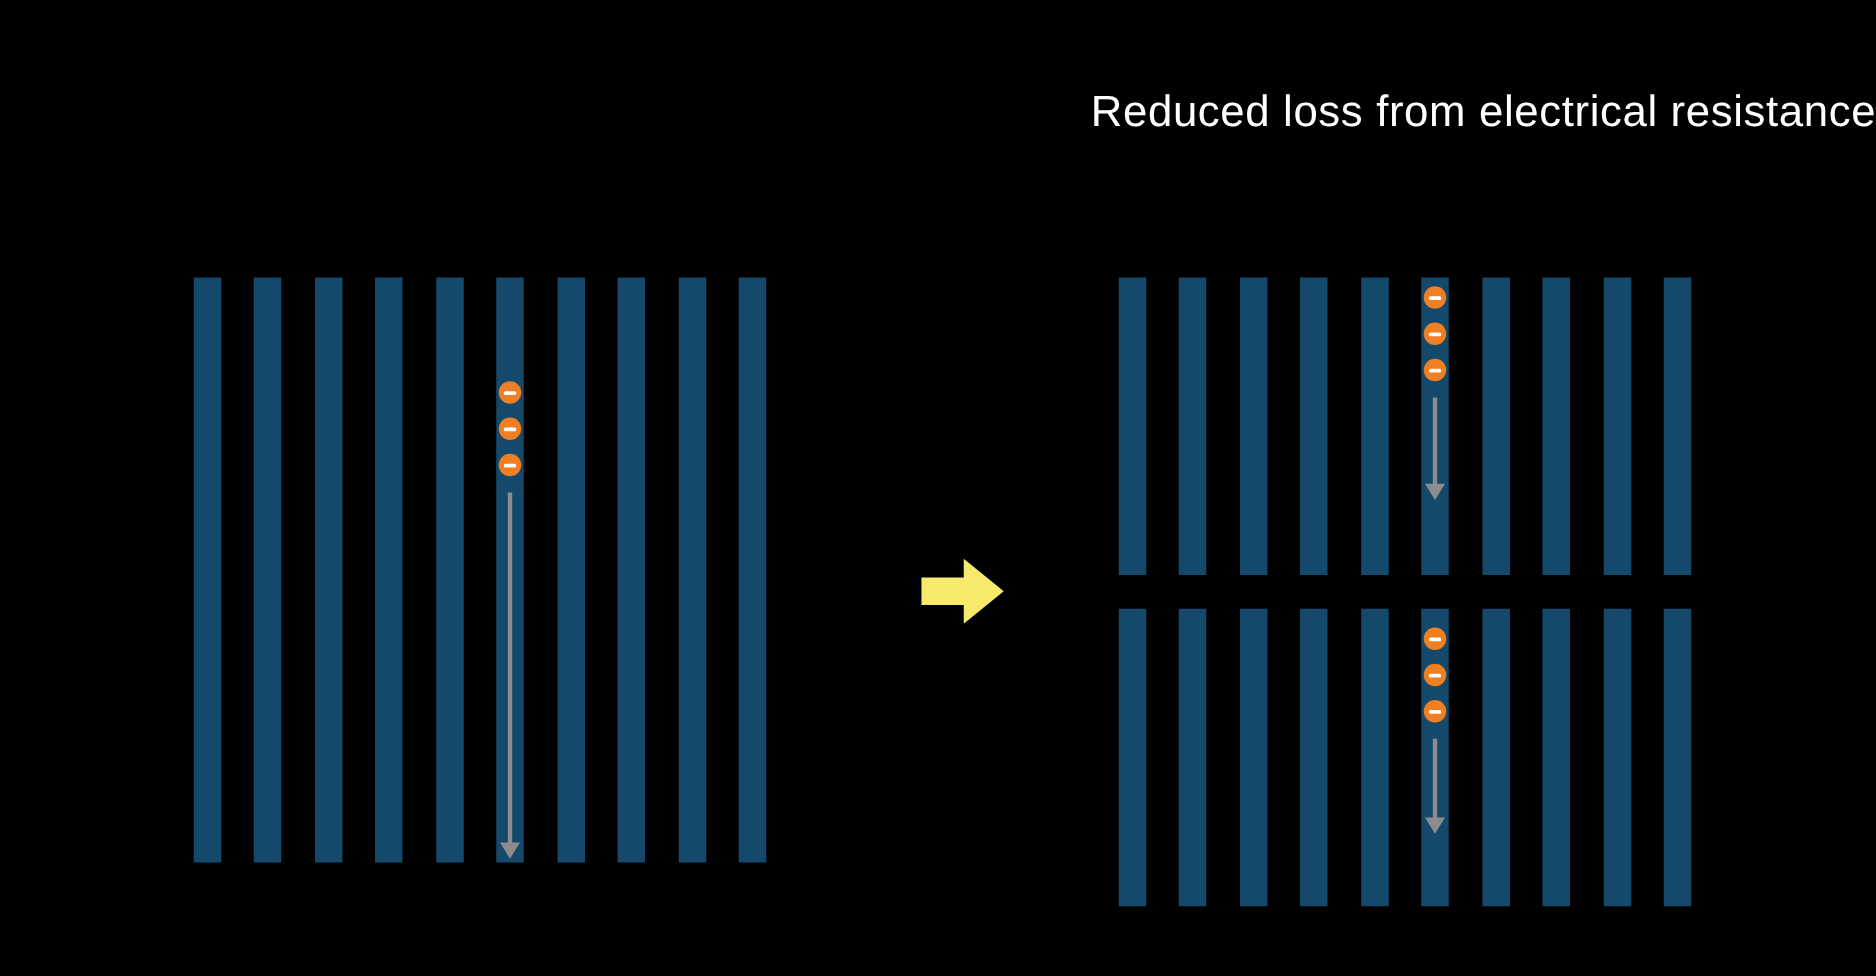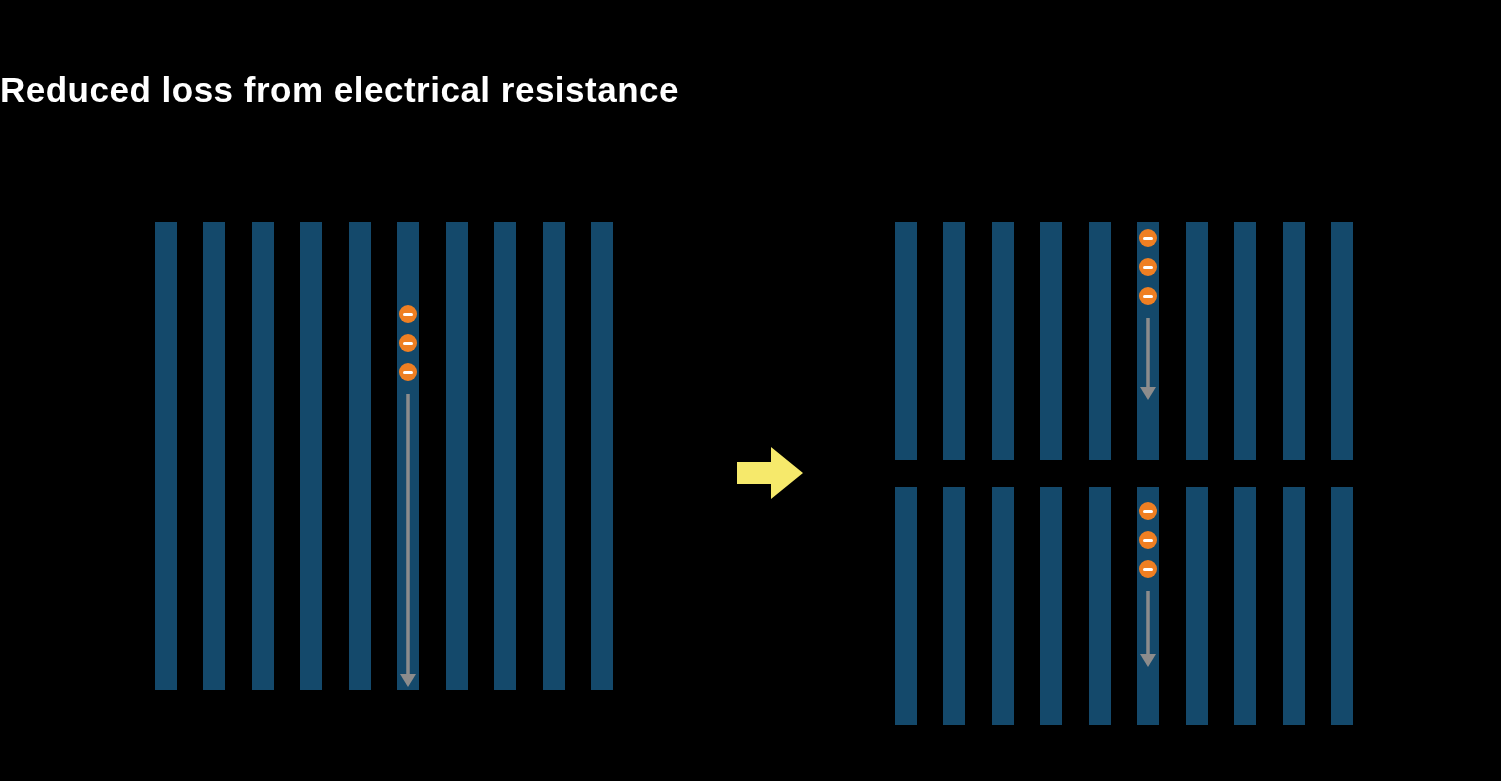--- a/index.html
+++ b/index.html
@@ -12,22 +12,22 @@
     --title:#FFFFFF;
   }
   html,body{margin:0;padding:0;background:var(--background);}
   .canvas{
     position:relative;width:1501px;height:781px;
     background:var(--background);overflow:hidden;
     font-family:"Liberation Sans", sans-serif;
   }
   .title{
     position:absolute;top:70px;left:0;width:100%;margin:0;
-    text-align:left;color:var(--title);
-    font-size:35px;font-weight:700;letter-spacing:0.5px;
+    text-align:right;color:var(--title);
+    font-size:35px;font-weight:400;letter-spacing:0.5px;
   }
   .cell-group{position:absolute;}
   .bar{
     position:absolute;top:0;height:100%;width:22px;
     background:var(--cell-bar);
   }
   .electron{
     position:absolute;width:18px;height:18px;border-radius:50%;
     background:var(--electron-fill);
     display:flex;align-items:center;justify-content:center;

